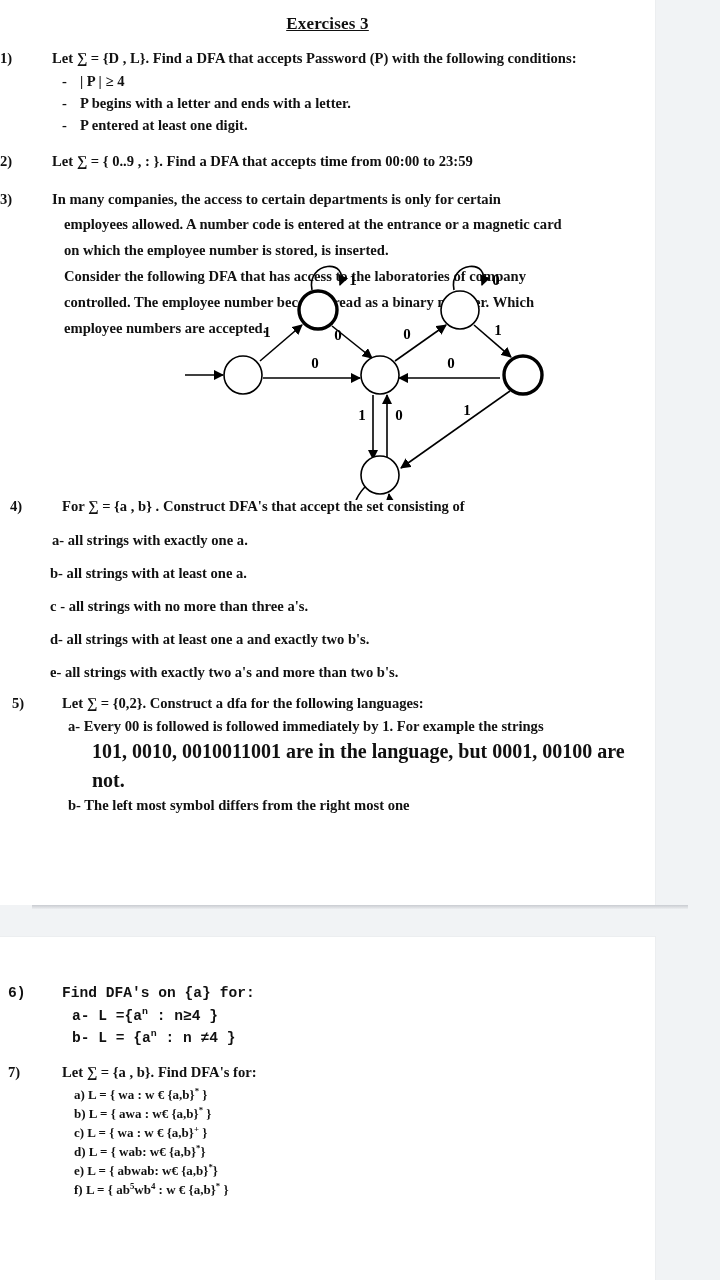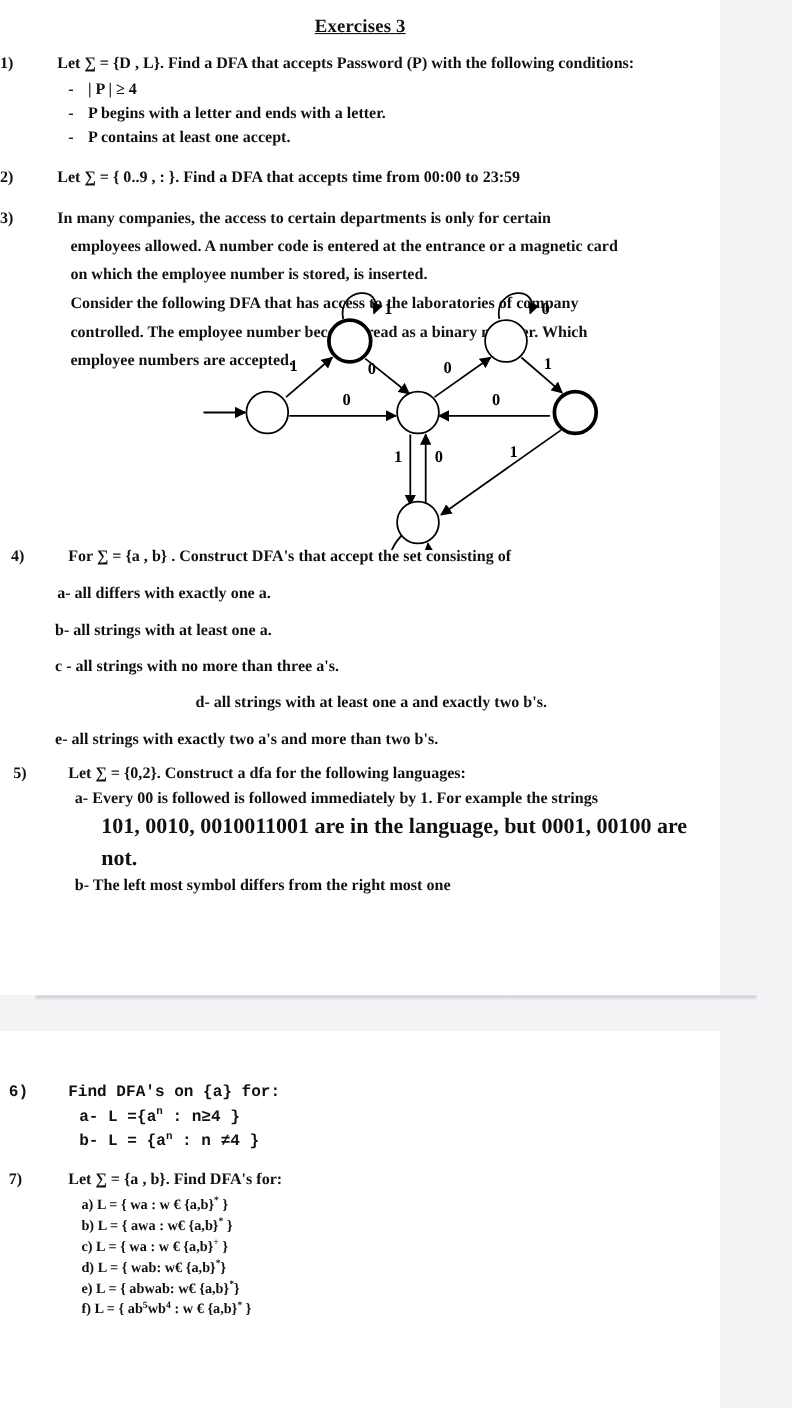--- a/index.html
+++ b/index.html
@@ -123,21 +123,21 @@
       <div class="q hang">
         <span class="q-num">1)</span><span class="q-body">Let ∑ = {D , L}. Find  a DFA that accepts  Password (P) with the following conditions:</span>
       </div>
       <div class="sub-dash">
         <span class="dashmark">-</span><span>| P |  ≥ 4</span>
       </div>
       <div class="sub-dash">
         <span class="dashmark">-</span><span>P begins  with a letter and ends with a letter.</span>
       </div>
       <div class="sub-dash">
-        <span class="dashmark">-</span><span>P contains at least one accept.</span>
+        <span class="dashmark">-</span><span>P entered at least one digit.</span>
       </div>
     </div>
 
     <div class="q-block" style="margin-bottom:16px;">
       <div class="q hang">
         <span class="q-num">2)</span><span class="q-body">Let ∑ = { 0..9 ,  : }.  Find a DFA  that accepts time  from   00:00  to   23:59</span>
       </div>
     </div>
 
     <div class="q-block" style="margin-bottom:0;">
@@ -209,24 +209,24 @@
           <circle class="st-acc" cx="348" cy="112" r="19"></circle>
           <circle class="st" cx="205" cy="212" r="19"></circle>
         </g>
       </svg>
     </div>
 
     <div style="margin-top:-4px;">
       <div class="q hang" style="padding-left:40px; text-indent:-30px; margin-bottom:14px;">
         <span class="q-num">4)</span><span class="q-body">For ∑ = {a , b} . Construct  DFA's that accept the set consisting of</span>
       </div>
-      <div class="q4-item" style="padding-left:22px;">a-  all differs with exactly one  a.</div>
+      <div class="q4-item" style="padding-left:22px;">a-  all strings with exactly one  a.</div>
       <div class="q4-item" style="padding-left:20px;">b-  all strings with at least one a.</div>
       <div class="q4-item" style="padding-left:20px;">c  - all strings  with no more than three a's.</div>
-      <div class="q4-item" style="padding-left:20px;text-align:center;">d- all strings with at least one a and exactly two b's.</div>
+      <div class="q4-item" style="padding-left:20px;">d- all strings with at least one a and exactly two b's.</div>
       <div class="q4-item" style="padding-left:20px; margin-bottom:12px;">e- all strings with exactly two a's and more than two b's.</div>
     </div>
 
     <div>
       <div class="q hang" style="padding-left:38px; text-indent:-28px;">
         <span class="q-num">5)</span><span class="q-body">Let ∑  = {0,2}. Construct a dfa for the following languages:</span>
       </div>
       <div class="q5-item" style="padding-left:38px;">a-  Every 00 is followed is followed immediately by 1. For example the strings</div>
       <div class="q5-item2">101,  0010,   0010011001 are in the language, but 0001,  00100 are not.</div>
       <div class="q5-item" style="padding-left:38px;">b-  The left most symbol differs from the right most one</div>

